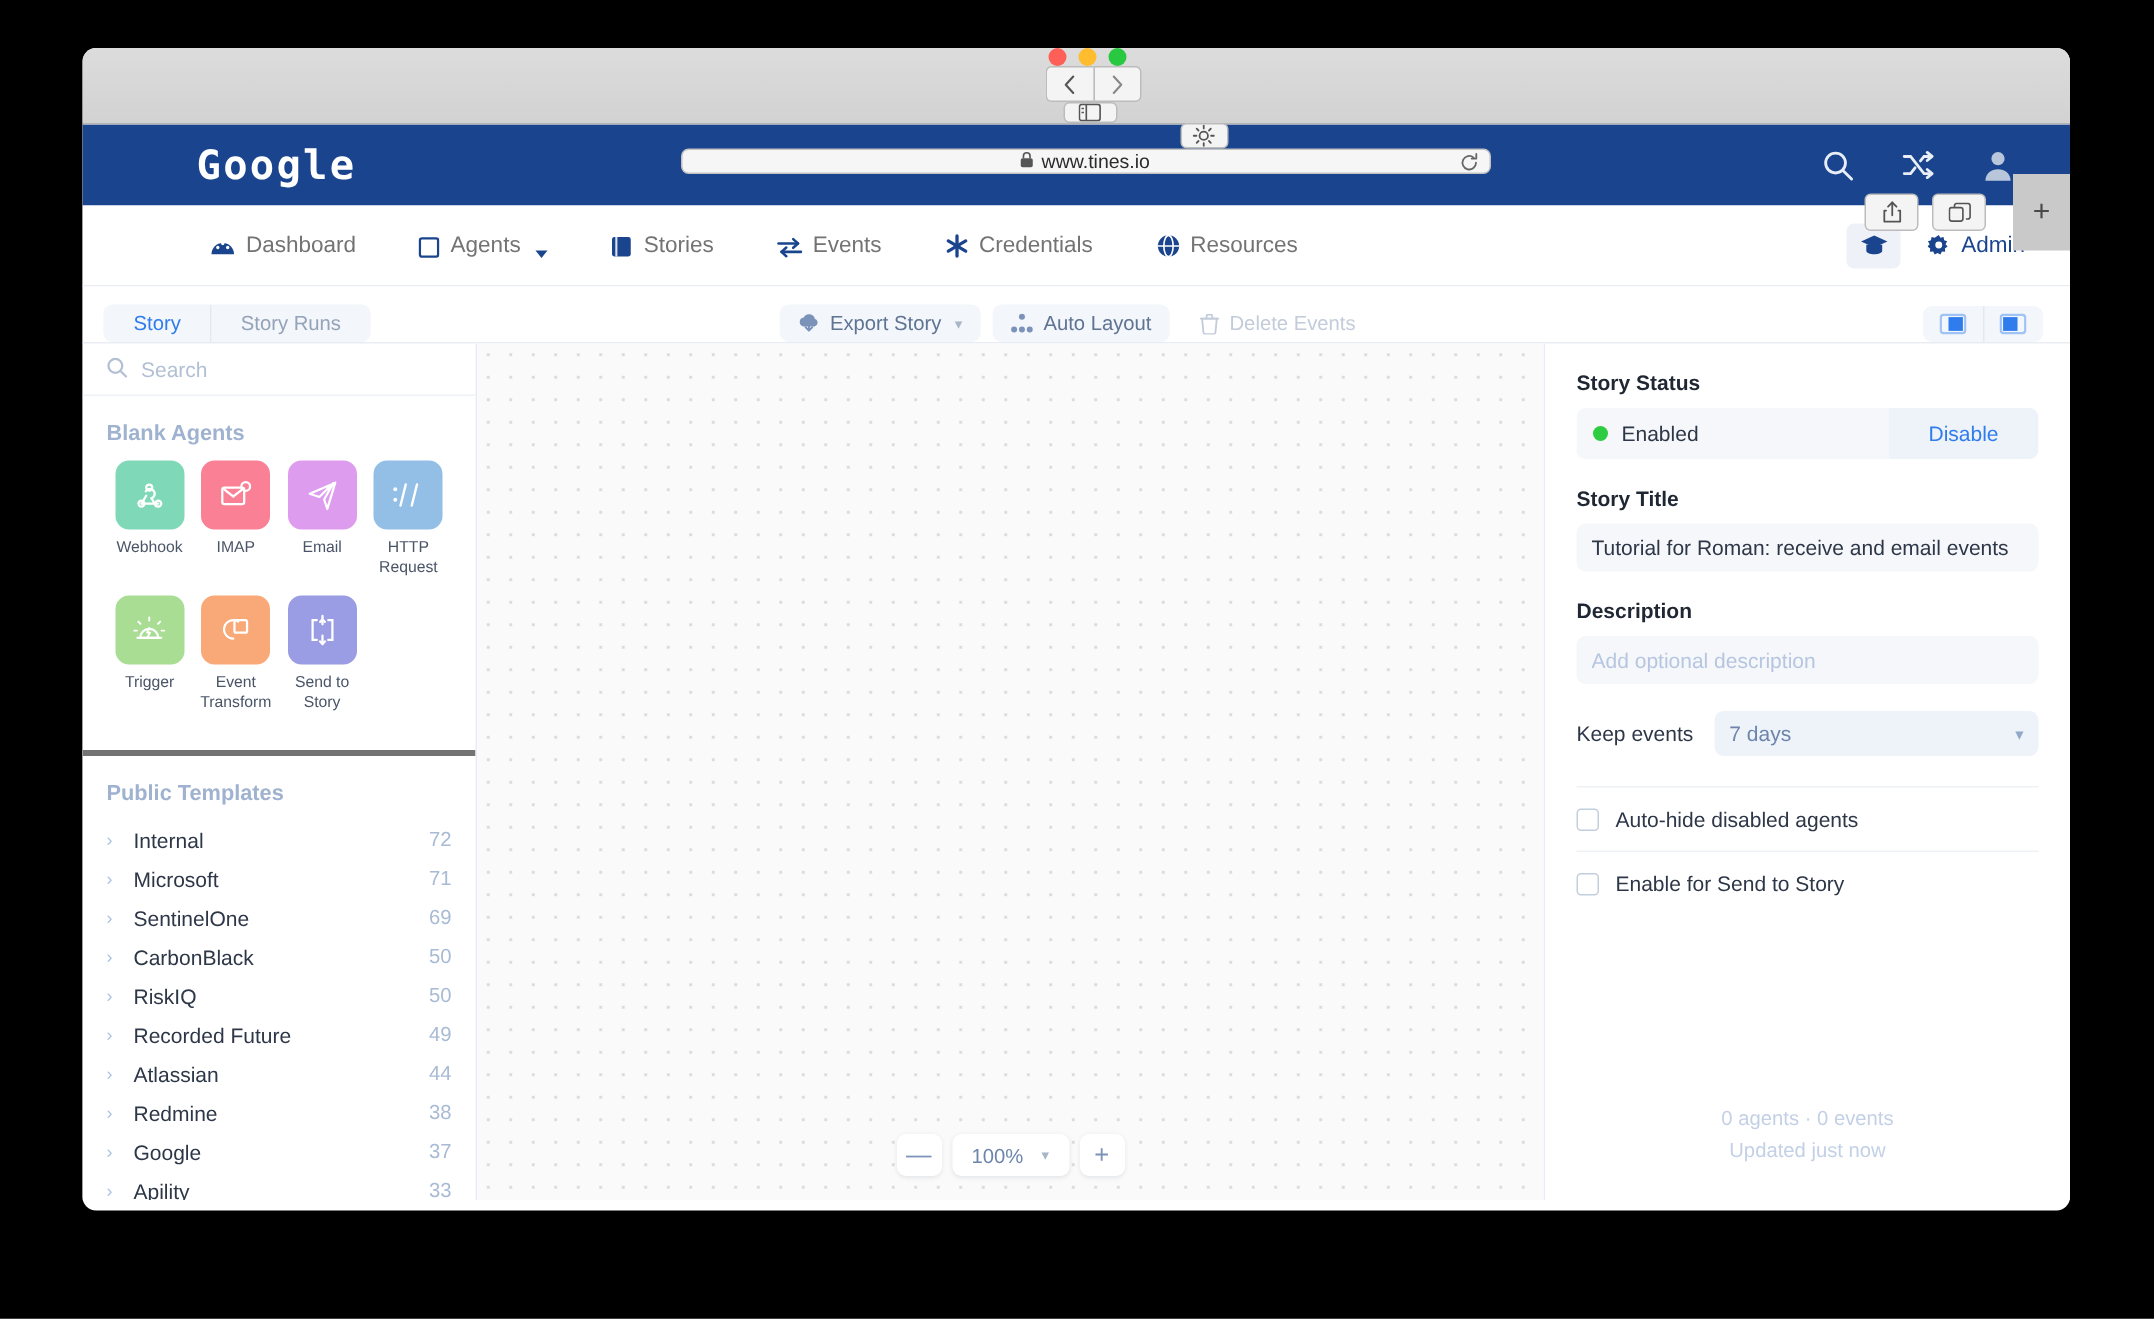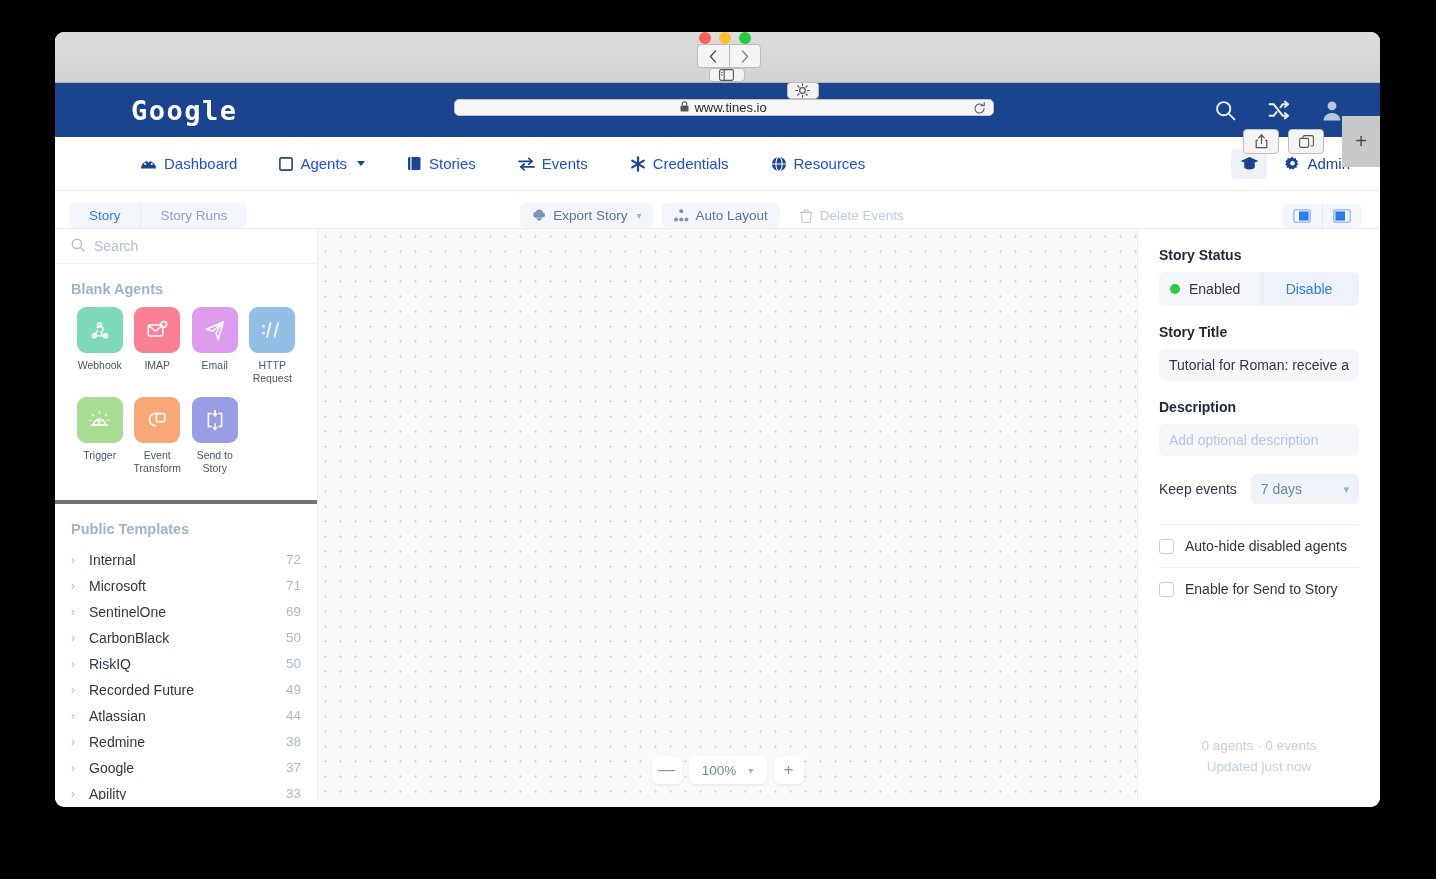--- a/index.html
+++ b/index.html
@@ -89,22 +89,22 @@
   .topicon { color: #e9eef6; display: flex; align-items: center; }
 
   
   #navrow {
     height: 54px; background: #ffffff;
     display: flex; align-items: center;
     padding: 0 30px 0 85px;
     border-bottom: 1px solid #e9edf3;
   }
   .navitem {
-    display: flex; align-items: center; gap: 7px;
-    color: #1d4ed8; font-size: 15px;
+    display: flex; align-items: flex-end; gap: 7px;
+    color: #737373; font-size: 15px;
     margin-right: 42px; white-space: nowrap;
   }
   .navitem .caret {
     width: 0; height: 0; margin-left: 3px;
     border-left: 4px solid transparent; border-right: 4px solid transparent;
     border-top: 5px solid #1a458e;
   }
   #nav-right { margin-left: auto; display: flex; align-items: center; gap: 18px; }
   #grad-btn {
     width: 36px; height: 30px; border-radius: 5px;
@@ -215,21 +215,21 @@
     height: 28px; min-width: 78px; background: #ffffff; border-radius: 6px;
     display: flex; align-items: center; justify-content: center; gap: 12px;
     color: #6d85ab; font-size: 13.5px;
     box-shadow: 0 1px 3px rgba(40,60,90,0.10);
     padding: 0 10px;
   }
   #zoomvalue .dd { font-size: 10px; color: #a9b6c8; }
 
   
   #rightpanel {
-    width: 243px; background: #ffffff;
+    width: 351px; background: #ffffff;
     border-left: 1px solid #e9edf3;
     padding: 18px 21px 0 21px;
     display: flex; flex-direction: column;
   }
   .rp-label { font-size: 14px; font-weight: bold; color: #1f2733; margin-bottom: 9px; }
   #status-box {
     display: flex; border-radius: 6px; overflow: hidden;
     height: 34px; margin-bottom: 18px;
   }
   #status-left {

